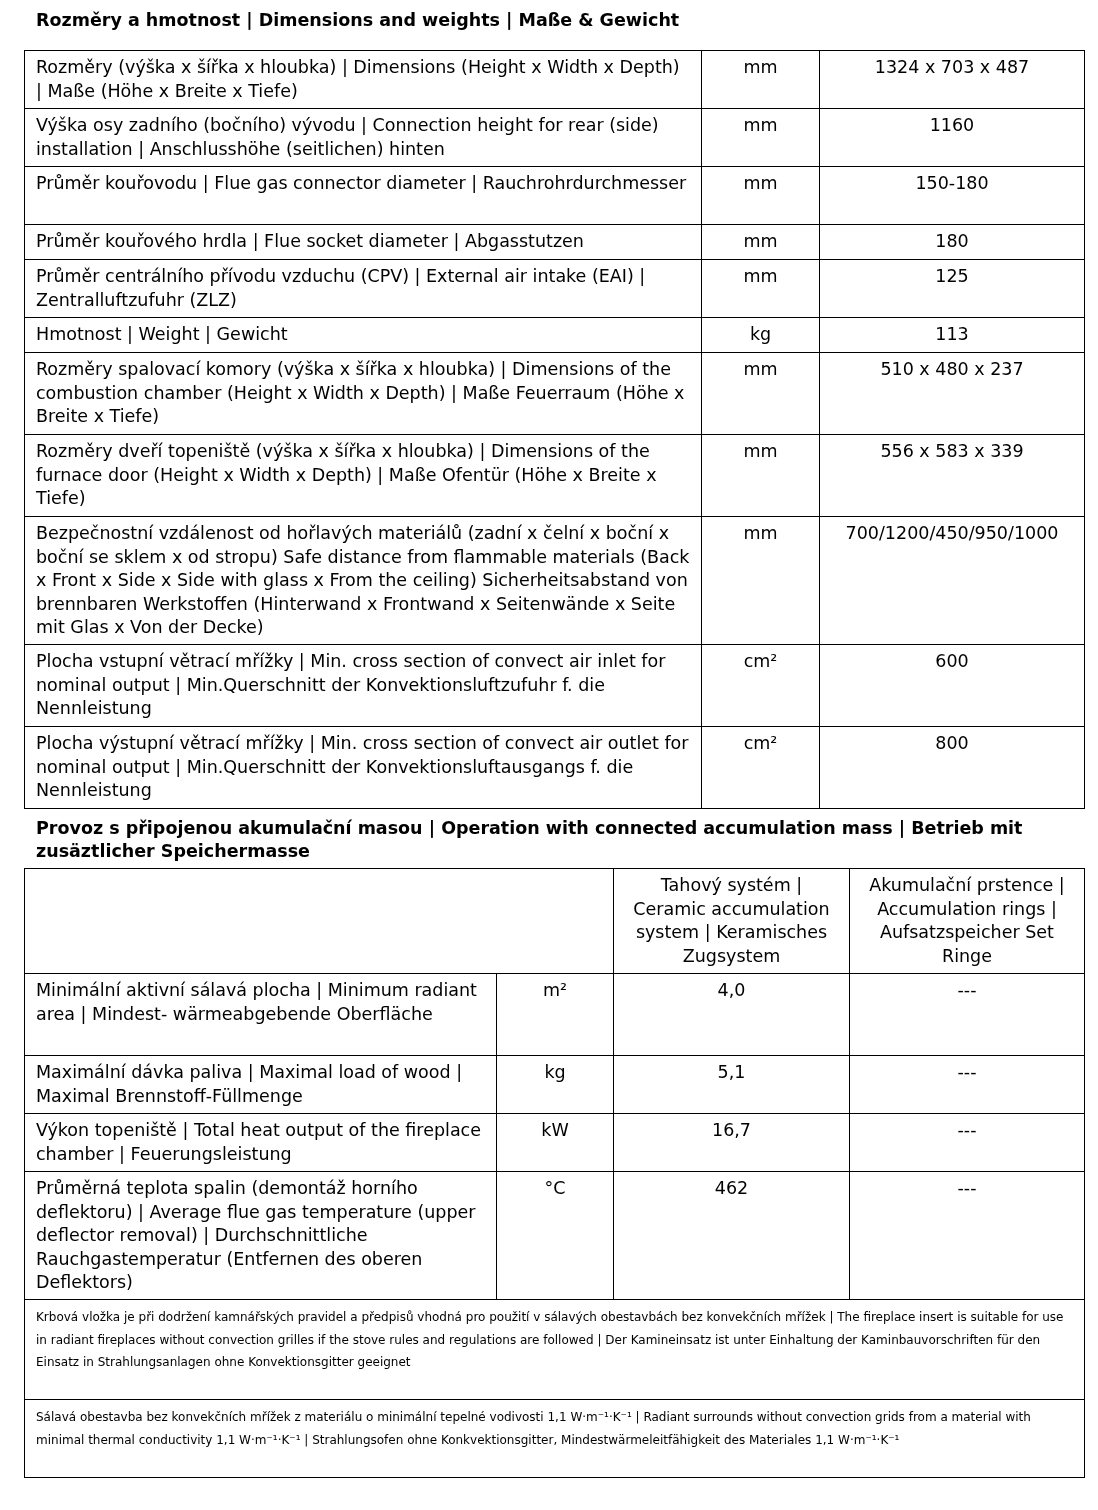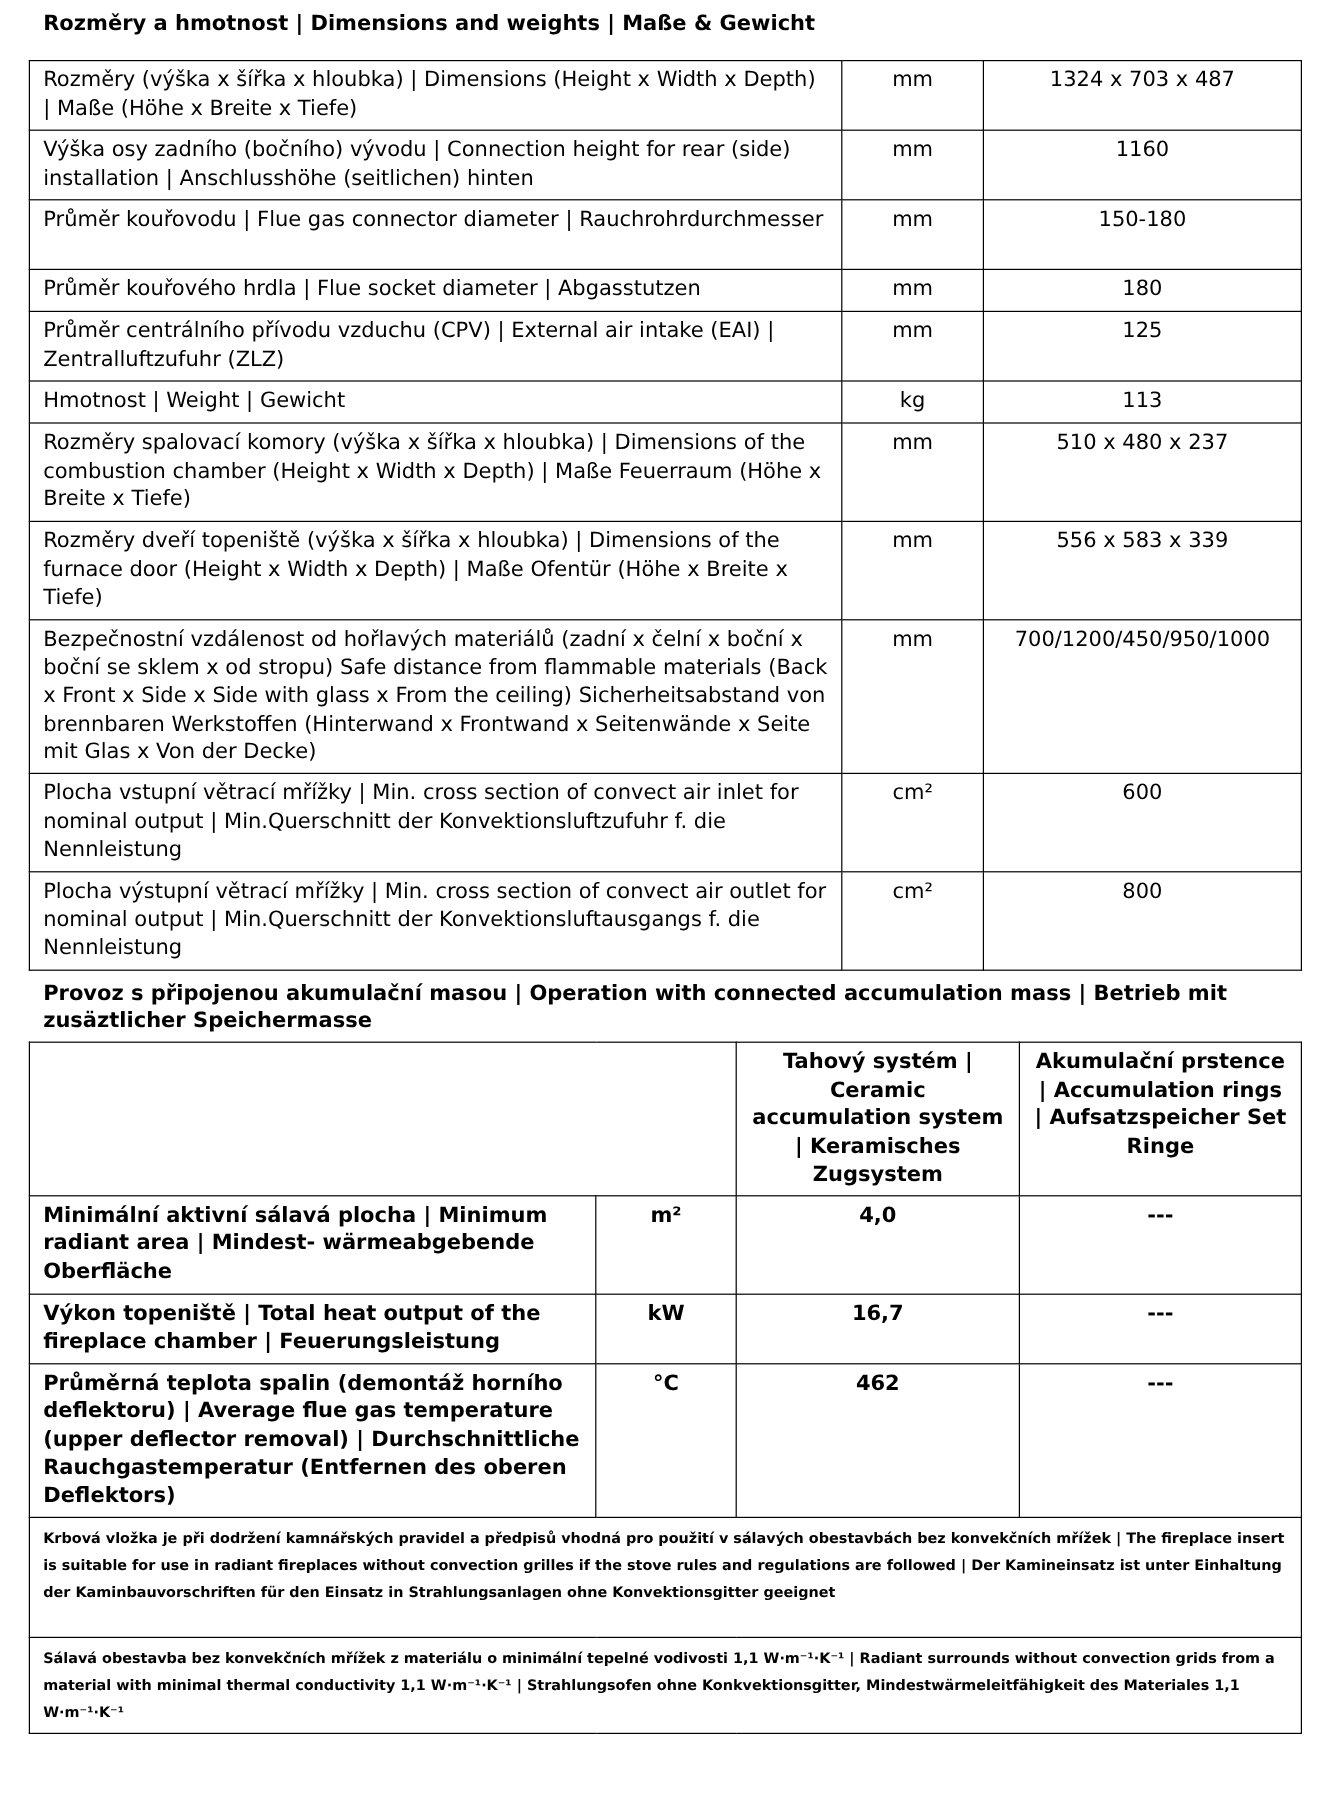--- a/index.html
+++ b/index.html
@@ -12,21 +12,21 @@
     }
     table {
       position: absolute; border-collapse: collapse; table-layout: fixed;
       font-size: 17.5px; line-height: 23.5px;
     }
     td {
       border: 1.5px solid #000; vertical-align: top; padding: 5px 11px 4px 11px;
     }
     td.c { text-align: center; margin-top: 25px; }
     #t1 { left: 24px; top: 50px; width: 1060px; }
-    #t2 { left: 24px; top: 868px; width: 1060px; font-weight: bold; }
+    #t2 { left: 24px; top: 868px; width: 1060px; }
     .note { font-size: 12px; line-height: 22.5px; padding: 6px 11px 6px 11px; }
   </style>
 </head>
 <body>
 
 <div class="heading" style="top:9px;">Rozměry a hmotnost | Dimensions and weights | Maße &amp; Gewicht</div>
 
 <table id="t1">
   <colgroup>
       <col style="width:677px">
@@ -107,20 +107,26 @@
       <td class="c">Tahový systém | Ceramic accumulation system | Keramisches Zugsystem</td>
       <td class="c">Akumulační prstence | Accumulation rings | Aufsatzspeicher Set Ringe</td>
     </tr>
     <tr style="height:82px">
       <td>Minimální aktivní sálavá plocha | Minimum radiant area | Mindest- wärmeabgebende Oberfläche</td>
       <td class="c">m²</td>
       <td class="c">4,0</td>
       <td class="c">---</td>
     </tr>
     <tr style="height:58px">
+      <td>Maximální dávka paliva | Maximal load of wood | Maximal Brennstoff-Füllmenge</td>
+      <td class="c">kg</td>
+      <td class="c">5,1</td>
+      <td class="c">---</td>
+    </tr>
+    <tr style="height:58px">
       <td>Výkon topeniště | Total heat output of the fireplace chamber | Feuerungsleistung</td>
       <td class="c">kW</td>
       <td class="c">16,7</td>
       <td class="c">---</td>
     </tr>
     <tr style="height:128px">
       <td>Průměrná teplota spalin (demontáž horního deflektoru) | Average flue gas temperature (upper deflector removal) | Durchschnittliche Rauchgastemperatur (Entfernen des oberen Deflektors)</td>
       <td class="c">°C</td>
       <td class="c">462</td>
       <td class="c">---</td>

